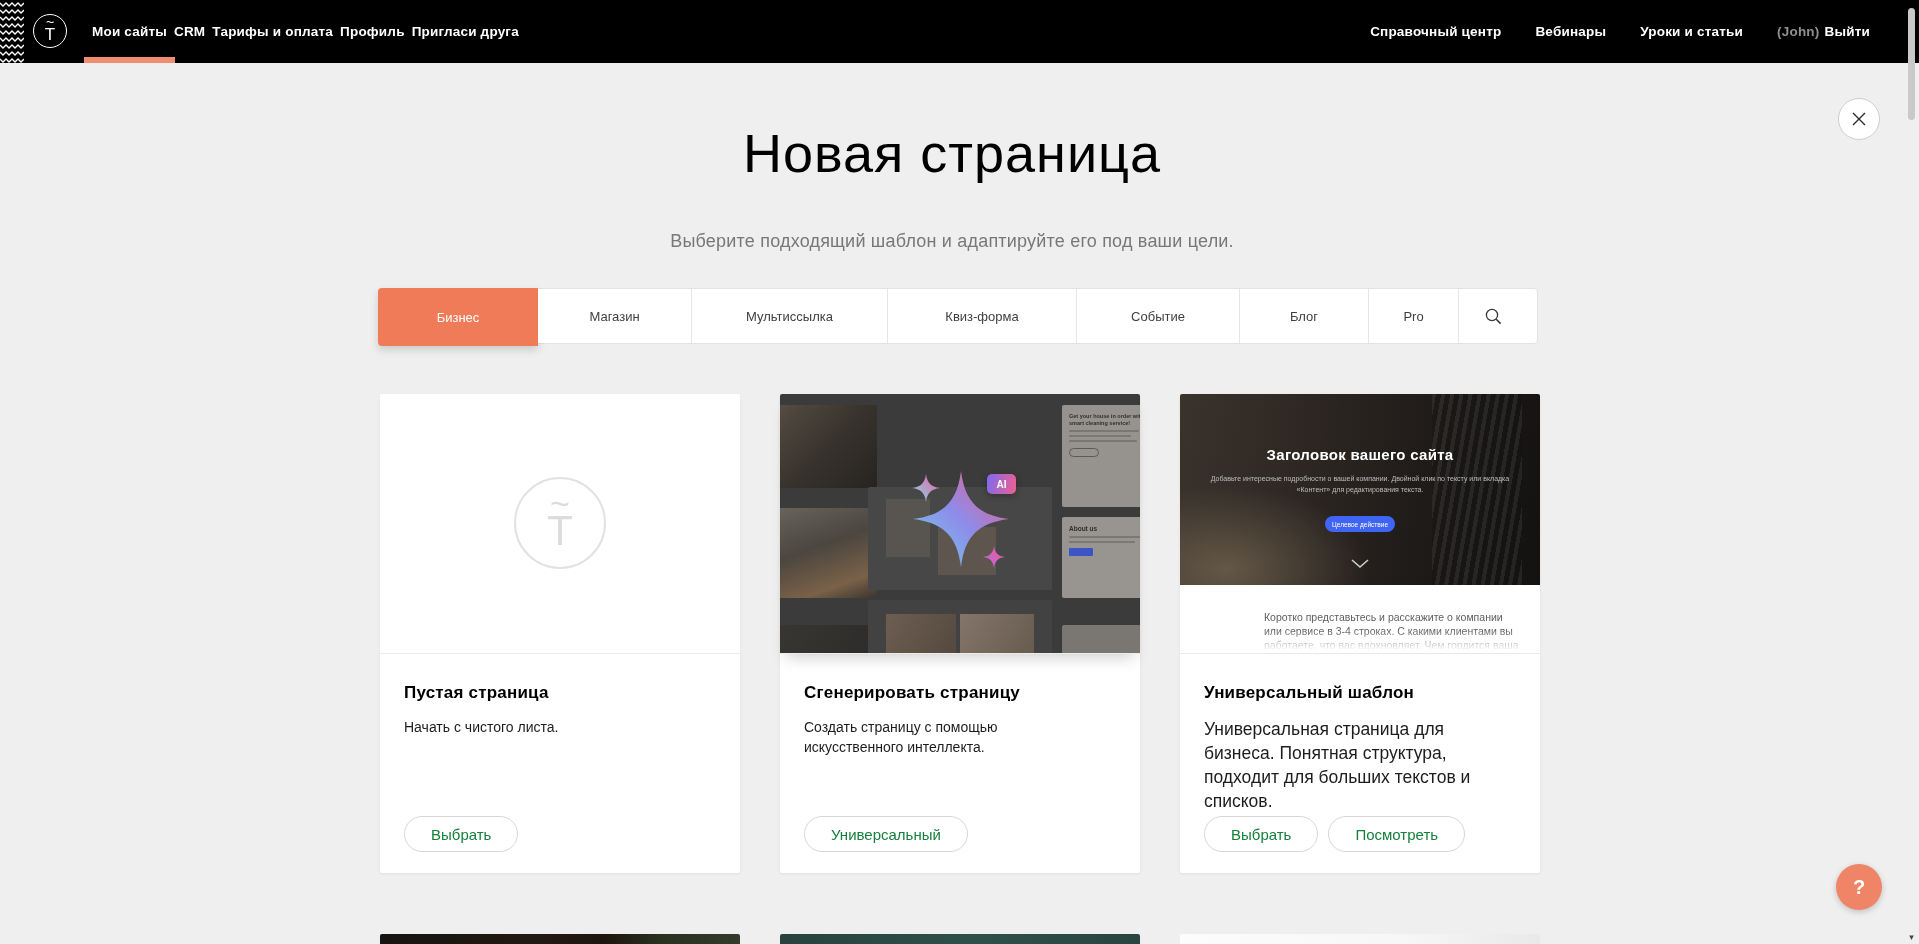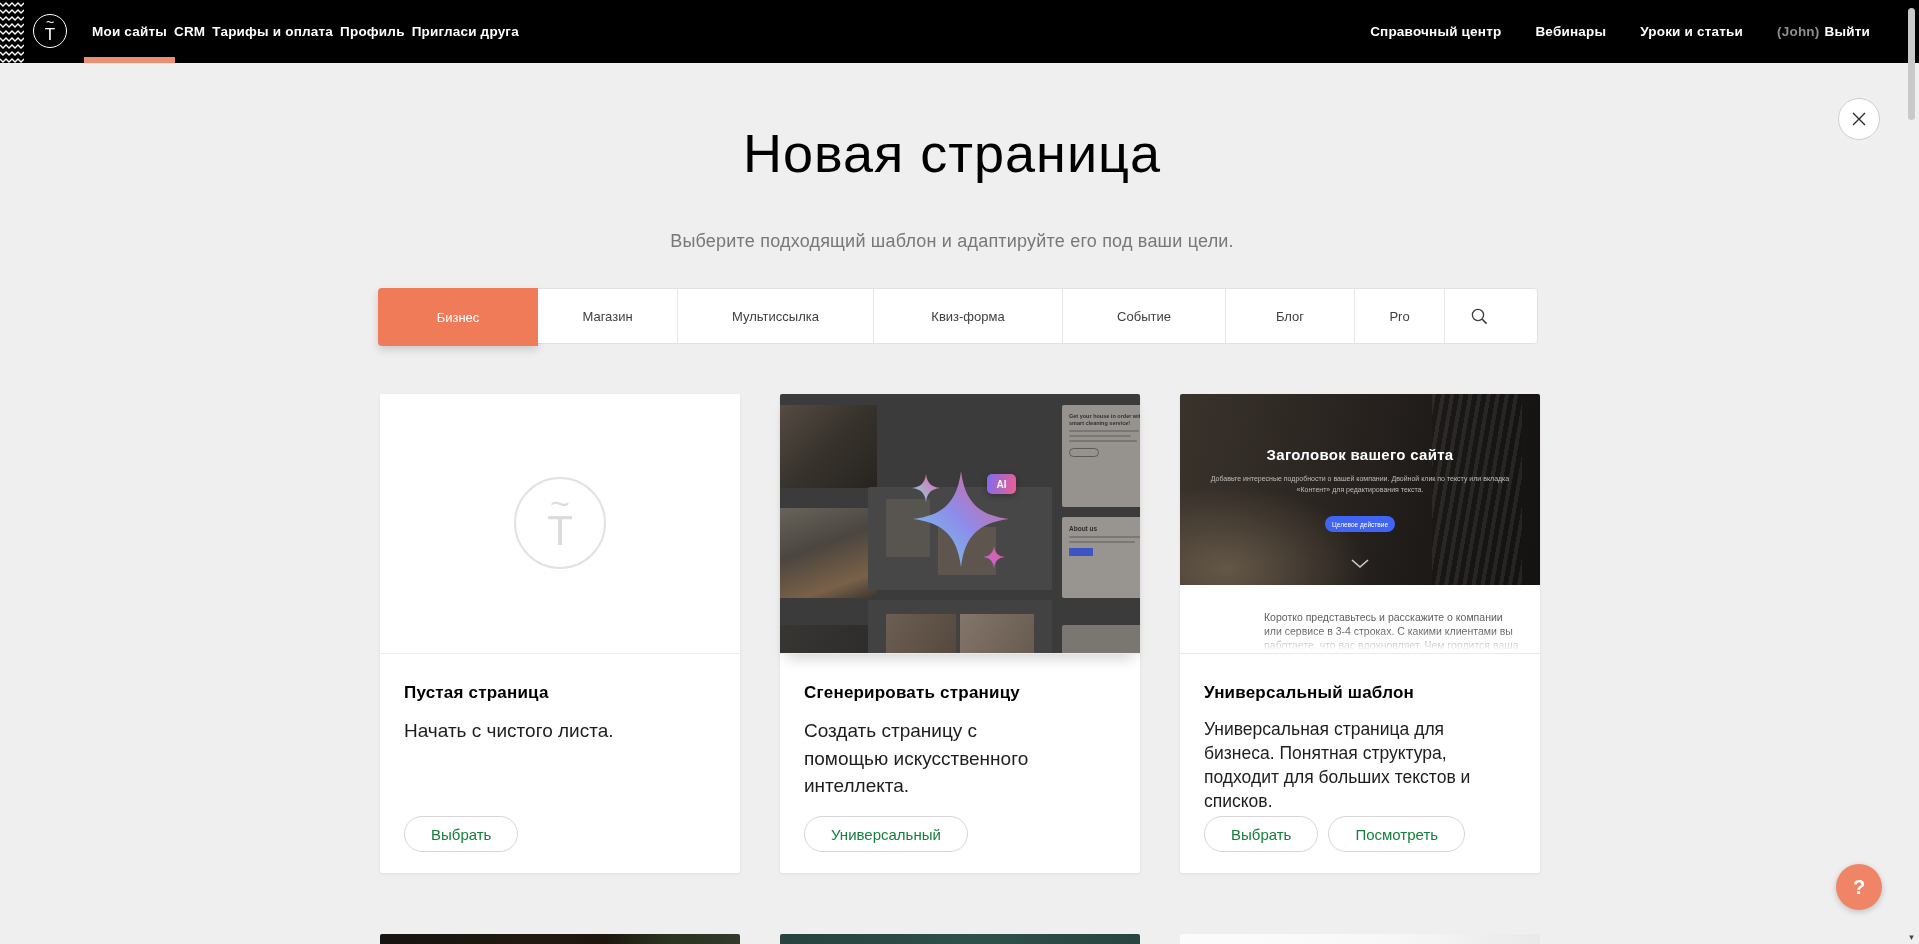--- a/index.html
+++ b/index.html
@@ -35,35 +35,35 @@
                 font-size:54px; font-weight:300; color:#000000; letter-spacing:1px; }
   .page-subtitle { position:absolute; left:0; top:231px; width:1904px; text-align:center;
                    font-size:18px; font-weight:400; color:#787878; letter-spacing:.2px; }
 
   
   .tabbar { position:absolute; left:378px; top:288px; width:1160px; height:56px; display:flex;
             background:#fff; border:1px solid #e2e2e2; border-radius:4px; }
   .tab { display:flex; align-items:center; justify-content:center; font-size:13px; color:#3f3f3f;
          border-right:1px solid #e6e6e6; cursor:pointer; background:#fff; height:100%; }
   .tab:last-child { border-right:none; border-radius:0 4px 4px 0; }
-  .tab:nth-child(1){ width:160px; } .tab:nth-child(2){ width:140px; } .tab:nth-child(3){ width:196px; }
+  .tab:nth-child(1){ width:160px; } .tab:nth-child(2){ width:154px; } .tab:nth-child(3){ width:196px; }
   .tab:nth-child(4){ width:189px; } .tab:nth-child(5){ width:163px; } .tab:nth-child(6){ width:129px; }
   .tab:nth-child(7){ width:90px; }  .tab:nth-child(8){ width:69px; }
   .tab.active { background:#ef7b58; color:#fff; margin:-1px 0 -1px -1px; height:58px; border-radius:4px 0 0 4px;
                 border-right:none; box-shadow:0 4px 8px rgba(0,0,0,.15); }
 
   
   .grid { position:absolute; left:380px; top:394px; width:1160px; height:479px; display:flex; gap:40px; }
   .card { position:relative; width:360px; height:479px; background:#fff; border-radius:2px;
           box-shadow:0 1px 3px rgba(0,0,0,.07); cursor:pointer; }
   .card-media { position:absolute; left:0; top:0; width:360px; height:260px; overflow:hidden;
                 border-bottom:1px solid #ececec; border-radius:2px 2px 0 0; }
   .card-body { position:absolute; left:0; top:261px; right:0; bottom:0; padding:28px 24px; }
   .card-title { font-size:17px; font-weight:700; color:#000; margin-bottom:14px; letter-spacing:.2px; }
-  .card-desc { font-size:19px; color:#1d1d1d; line-height:1.45; font-weight:400; }
+  .card-desc { font-size:14px; color:#1d1d1d; line-height:1.45; font-weight:400; }
   .card:nth-child(3) .card-desc { font-size:17.5px; line-height:1.38; }
   .card-actions { position:absolute; left:24px; bottom:21px; display:flex; gap:10px; }
   .pill-btn { height:36px; padding:0 26px; border-radius:20px; border:1px solid #d6d6d6; background:#fff;
               font-size:15px; color:#15803d; display:flex; align-items:center; cursor:pointer; font-family:inherit; }
 
   
   .watermark { position:absolute; left:134px; top:83px; width:92px; height:92px; border:2px solid #e2e2e2;
                border-radius:50%; display:flex; flex-direction:column; align-items:center; justify-content:center; color:#dcdcdc; }
   .watermark .tilde { font-size:34px; line-height:14px; height:16px; }
   .watermark .tee { font-size:42px; line-height:38px; font-weight:300; }

